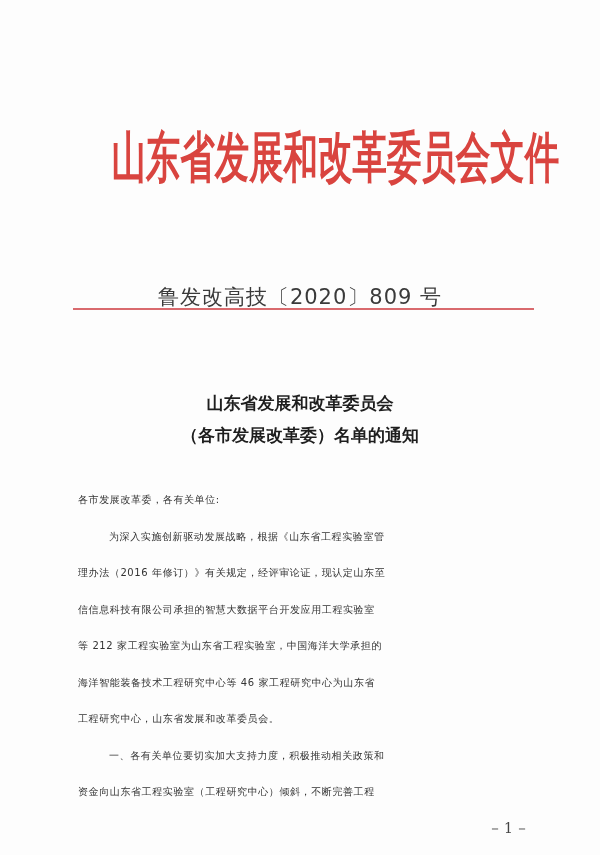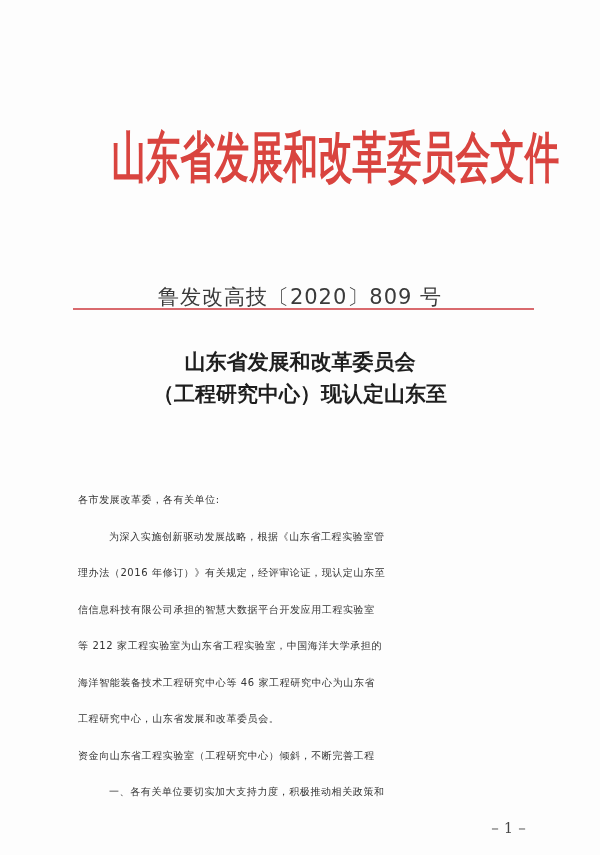--- a/index.html
+++ b/index.html
@@ -16,22 +16,22 @@
     }
     .doc-number {
       position: absolute; left: 150px; top: 283px; width: 300px; text-align: center;
       font-size: 21px; color: #3a3a3a; letter-spacing: 1px;
       font-family: "DejaVu Sans", sans-serif;
     }
     .red-rule {
       position: absolute; left: 73px; top: 308px; width: 461px; height: 2px; background: #d96a6e;
     }
     .notice-title {
-      position: absolute; left: 60px; top: 346px; width: 480px; text-align: center;
-      font-weight: bold; font-size: 21px; line-height: 32px; color: #1e1e1e;
+      position: absolute; left: 60px; top: 387px; width: 480px; text-align: center;
+      font-weight: bold; font-size: 17px; line-height: 32px; color: #1e1e1e;
       font-family: "DejaVu Serif", serif;
     }
     .notice-title div { white-space: nowrap; }
     .body-text {
       position: absolute; left: 78px; top: 482px; width: 470px;
       font-size: 10px; line-height: 36.5px; color: #333;
       font-family: "DejaVu Sans", sans-serif; letter-spacing: 0.6px;
     }
     .line { white-space: nowrap; height: 36.5px; }
     .indent { padding-left: 31px; }
@@ -44,28 +44,28 @@
 <body>
 
 <div class="header-title">山东省发展和改革委员会文件</div>
 
 <div class="doc-number">鲁发改高技〔2020〕809 号</div>
 
 <div class="red-rule"></div>
 
 <div class="notice-title">
   <div>山东省发展和改革委员会</div>
-  <div>（工程研究中心）现认定山东至</div>
+  <div>（各市发展改革委）名单的通知</div>
 </div>
 
 <div class="body-text">
   <div class="line">各市发展改革委，各有关单位:</div>
   <div class="line indent">为深入实施创新驱动发展战略，根据《山东省工程实验室管</div>
   <div class="line">理办法（2016 年修订）》有关规定，经评审论证，现认定山东至</div>
   <div class="line">信信息科技有限公司承担的智慧大数据平台开发应用工程实验室</div>
   <div class="line">等 212 家工程实验室为山东省工程实验室，中国海洋大学承担的</div>
   <div class="line">海洋智能装备技术工程研究中心等 46 家工程研究中心为山东省</div>
   <div class="line">工程研究中心，山东省发展和改革委员会。</div>
+  <div class="line indent">一、各有关单位要切实加大支持力度，积极推动相关政策和</div>
   <div class="line">资金向山东省工程实验室（工程研究中心）倾斜，不断完善工程</div>
-  <div class="line indent">一、各有关单位要切实加大支持力度，积极推动相关政策和</div>
 </div>
 
 <div class="page-number">－1－</div>
 
 </body></html>

